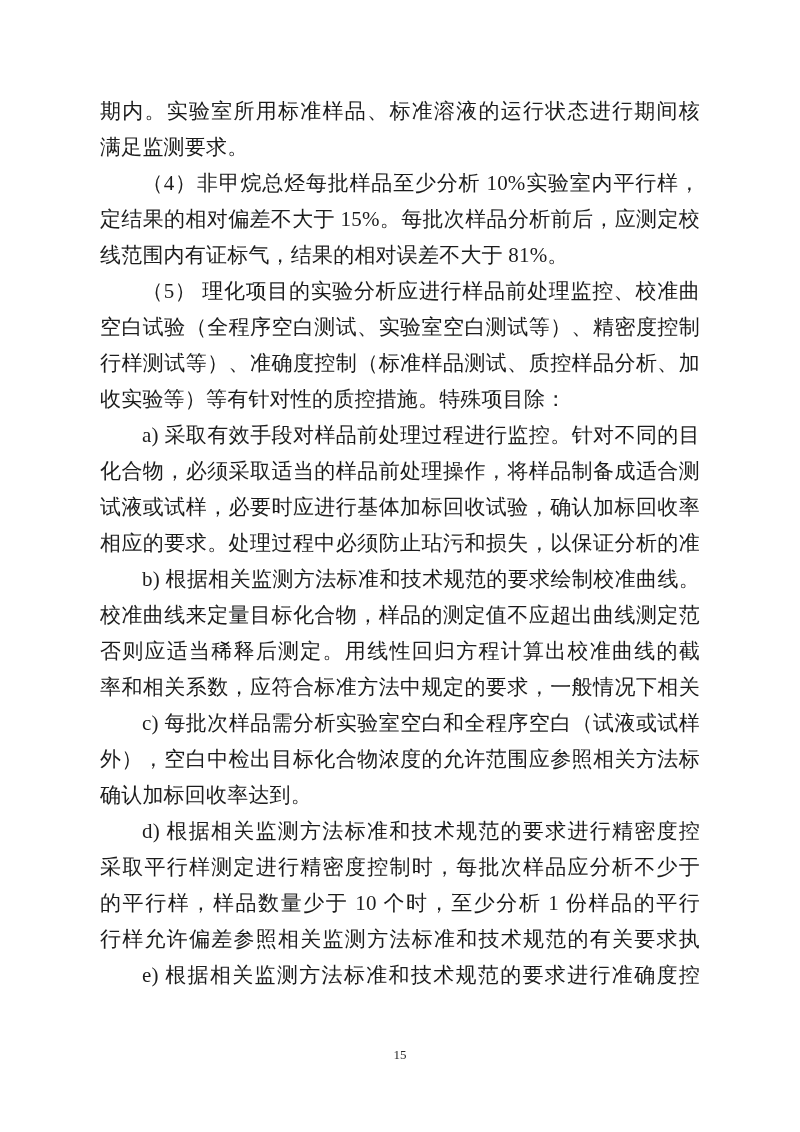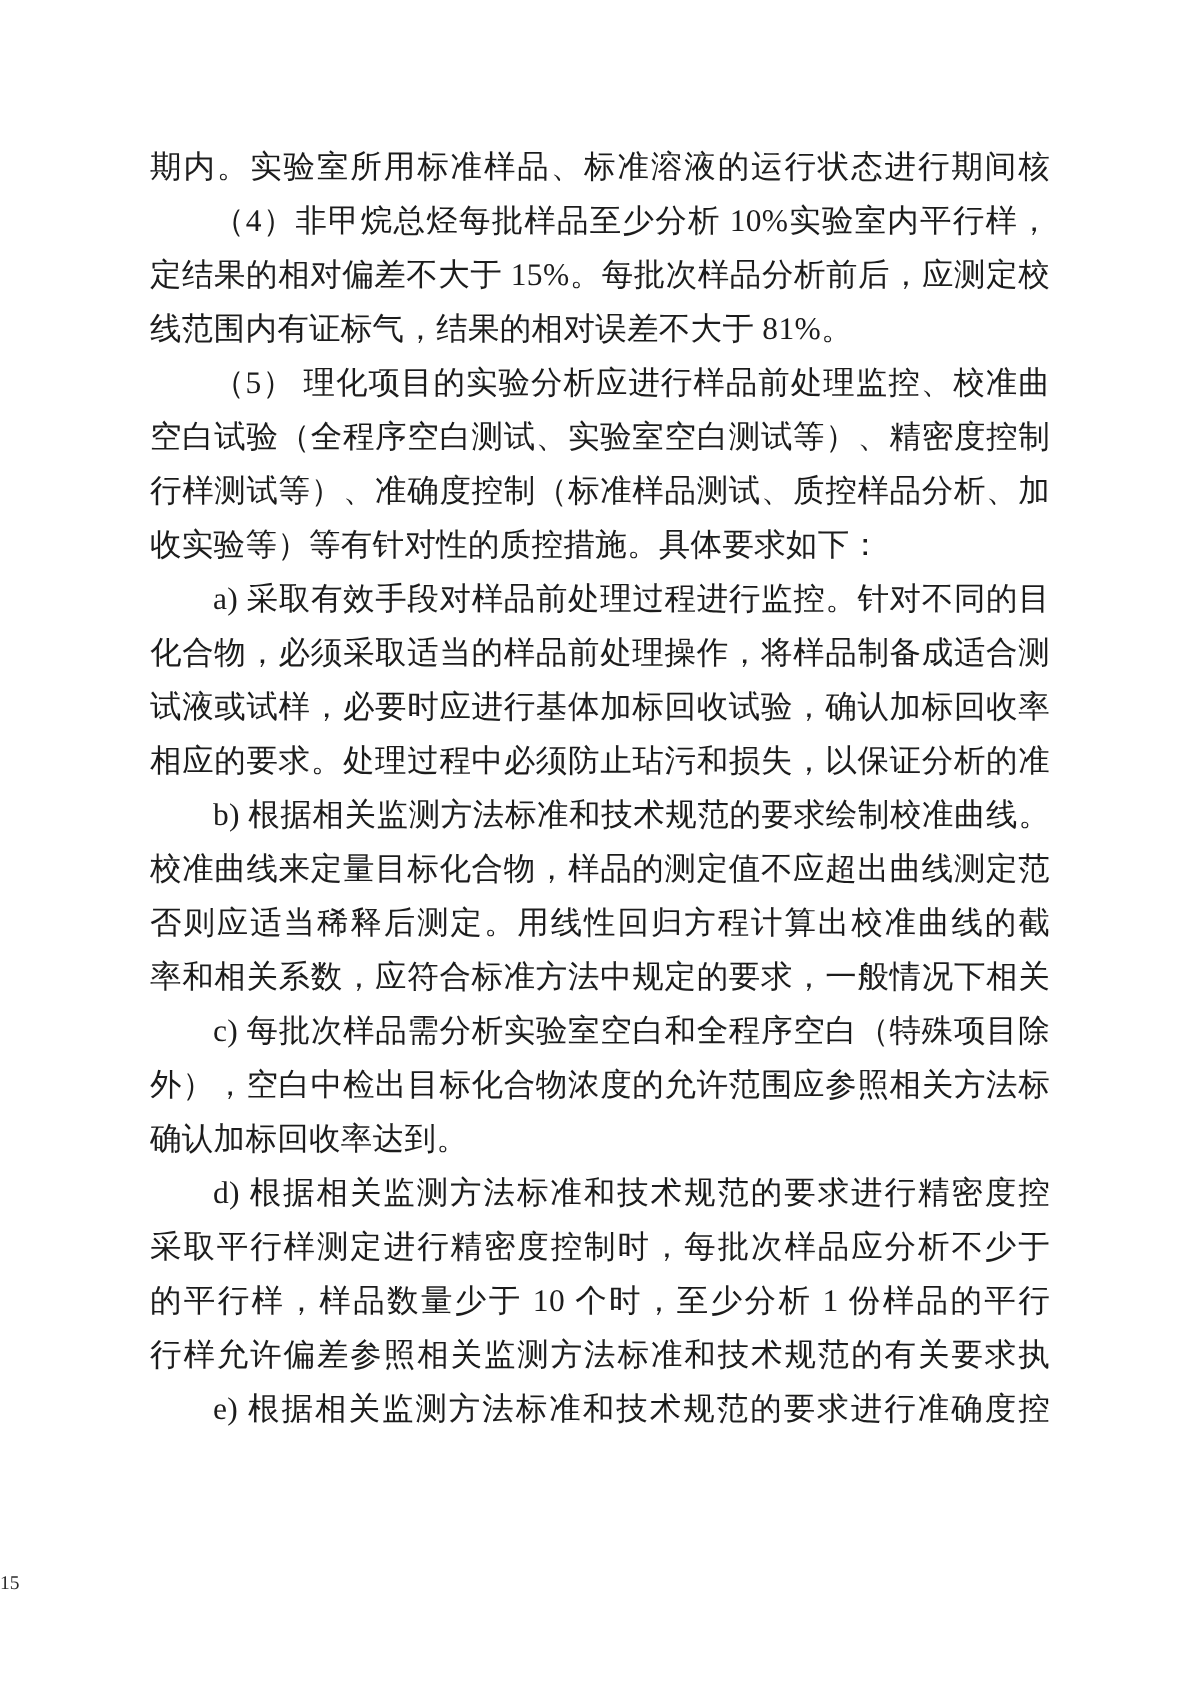--- a/index.html
+++ b/index.html
@@ -36,47 +36,49 @@
     text-indent: 2em;
   }
   .line.end {
     text-align-last: left;
   }
   .page-number {
     position: absolute;
     top: 1046px;
     left: 0;
     width: 800px;
+    text-align: center;
     font-size: 13px;
     line-height: 18px;
     color: #2a2a2a;
   }
 </style>
 </head>
 <body>
 
 <div class="page">
   <div class="doc-body">
     <div class="line">期内。实验室所用标准样品、标准溶液的运行状态进行期间核查，以</div>
+    <div class="line end">满足监测要求。</div>
     <div class="line indent">（4）非甲烷总烃每批样品至少分析 10%实验室内平行样，其测</div>
     <div class="line">定结果的相对偏差不大于 15%。每批次样品分析前后，应测定校准曲</div>
     <div class="line end">线范围内有证标气，结果的相对误差不大于 81%。</div>
     <div class="line indent">（5） 理化项目的实验分析应进行样品前处理监控、校准曲线、</div>
     <div class="line">空白试验（全程序空白测试、实验室空白测试等）、精密度控制（平</div>
     <div class="line">行样测试等）、准确度控制（标准样品测试、质控样品分析、加标回</div>
-    <div class="line end">收实验等）等有针对性的质控措施。具体要求如下：</div>
+    <div class="line end">收实验等）等有针对性的质控措施。特殊项目除：</div>
     <div class="line indent">a) 采取有效手段对样品前处理过程进行监控。针对不同的目标</div>
     <div class="line">化合物，必须采取适当的样品前处理操作，将样品制备成适合测定的</div>
     <div class="line">试液或试样，必要时应进行基体加标回收试验，确认加标回收率达到</div>
     <div class="line end">相应的要求。处理过程中必须防止玷污和损失，以保证分析的准确度。</div>
     <div class="line indent">b) 根据相关监测方法标准和技术规范的要求绘制校准曲线。用</div>
     <div class="line">校准曲线来定量目标化合物，样品的测定值不应超出曲线测定范围，</div>
     <div class="line">否则应适当稀释后测定。用线性回归方程计算出校准曲线的截距、斜</div>
     <div class="line">率和相关系数，应符合标准方法中规定的要求，一般情况下相关系数</div>
-    <div class="line indent">c) 每批次样品需分析实验室空白和全程序空白（特殊项目除</div>
+    <div class="line indent">c) 每批次样品需分析实验室空白和全程序空白（试液或试样</div>
     <div class="line">外），空白中检出目标化合物浓度的允许范围应参照相关方法标准和</div>
     <div class="line end">确认加标回收率达到。</div>
     <div class="line indent">d) 根据相关监测方法标准和技术规范的要求进行精密度控制。</div>
     <div class="line">采取平行样测定进行精密度控制时，每批次样品应分析不少于 10%</div>
     <div class="line">的平行样，样品数量少于 10 个时，至少分析 1 份样品的平行样。平</div>
     <div class="line end">行样允许偏差参照相关监测方法标准和技术规范的有关要求执行。</div>
     <div class="line indent end">e) 根据相关监测方法标准和技术规范的要求进行准确度控制。</div>
   </div>
   <div class="page-number">15</div>
 </div>

